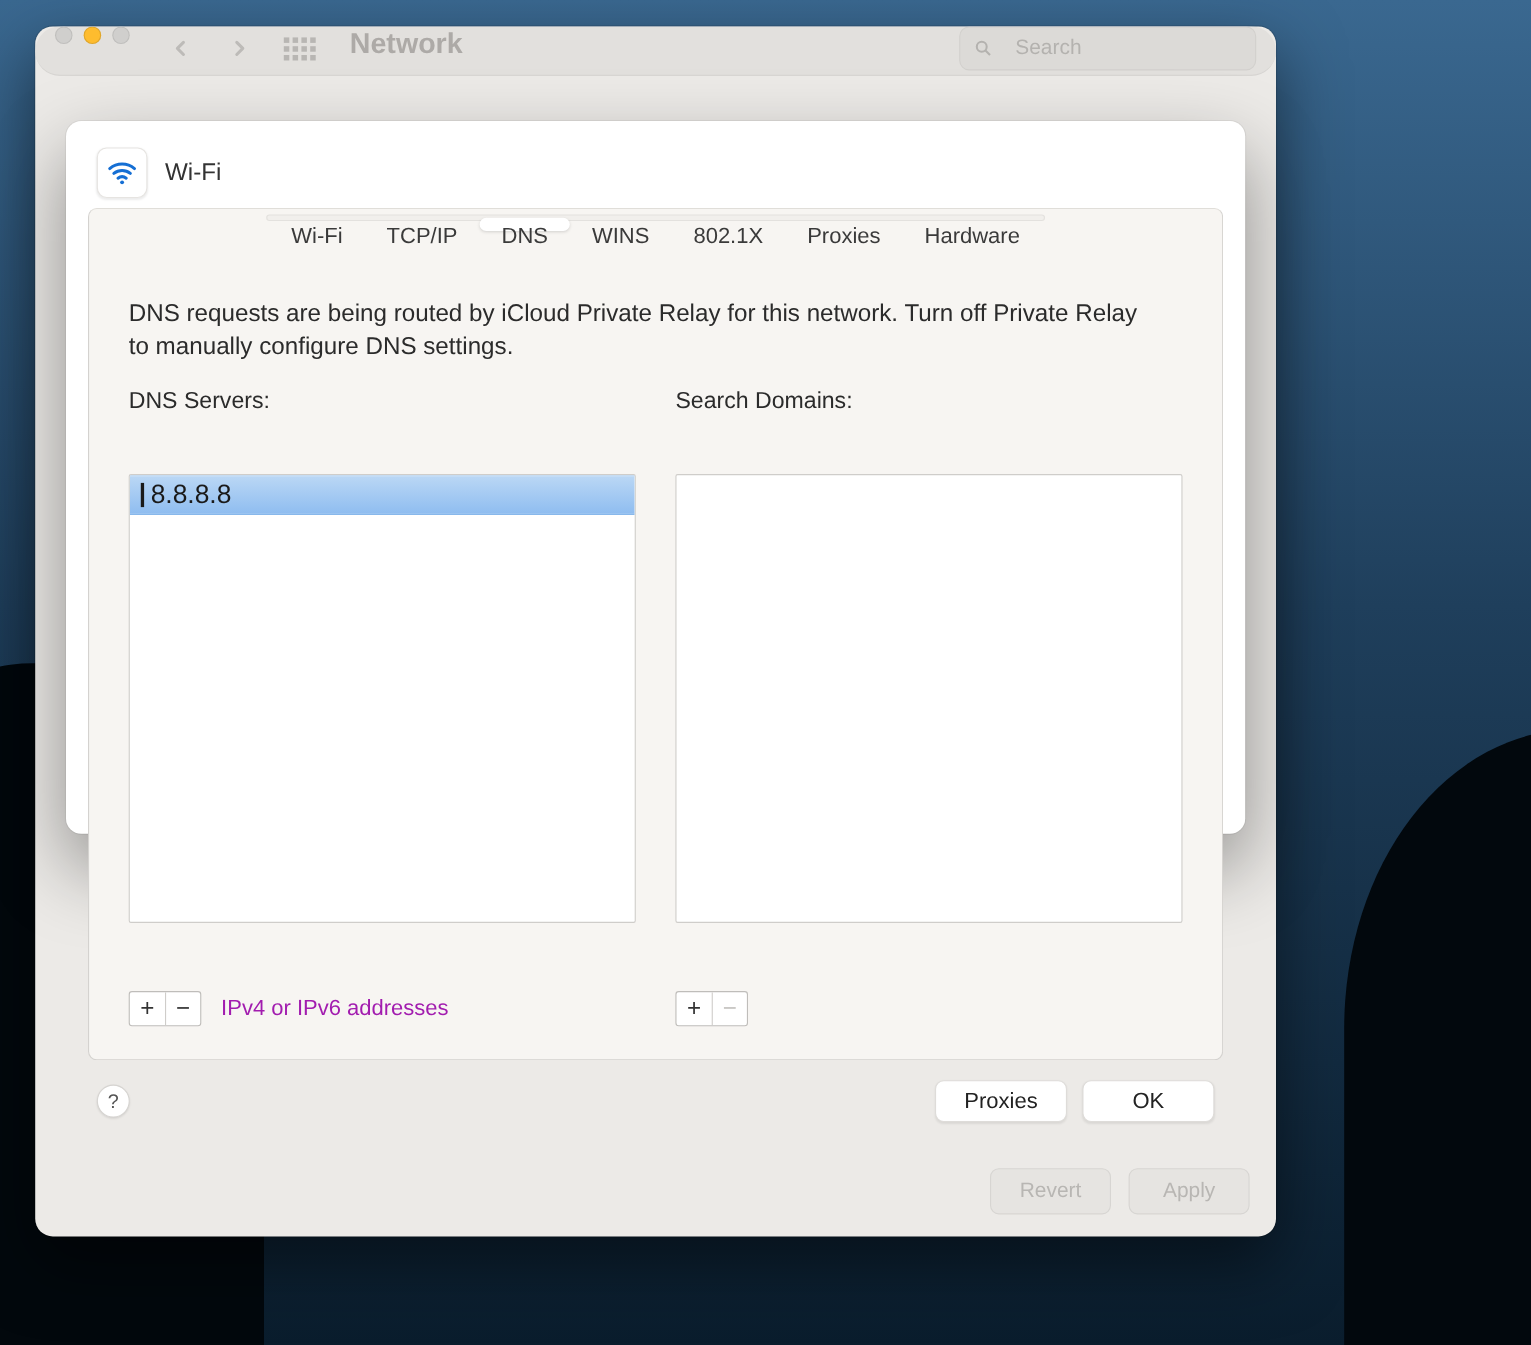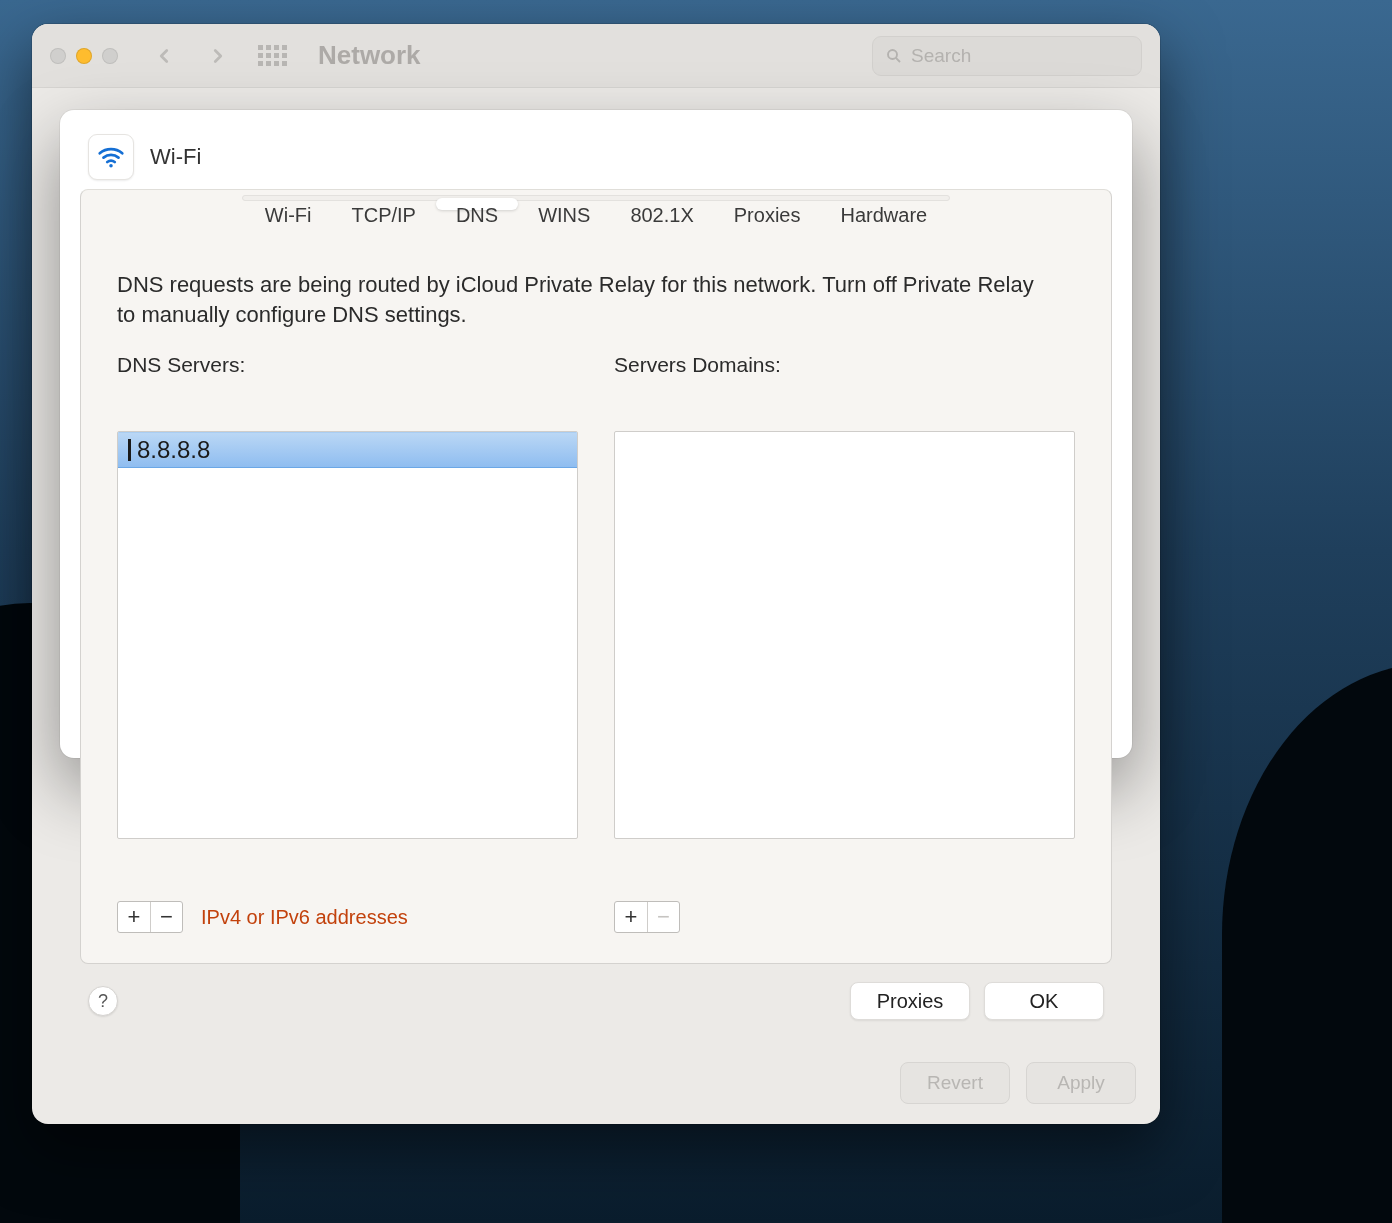--- a/index.html
+++ b/index.html
@@ -44,26 +44,26 @@
     position: absolute;
     left: 32px; top: 24px;
     width: 1128px; height: 1100px;
     background: var(--window-bg);
     border-radius: 16px;
     box-shadow: 0 25px 60px rgba(0,0,0,0.5), 0 0 0 1px rgba(0,0,0,0.12);
     overflow: hidden;
   }
   .titlebar {
     display: flex;
-    align-items: center;
-    height: 64px;
+    height: 45px;
     padding: 0 18px;
     gap: 10px;
     background: #e2e0dd;
     border-bottom: 1px solid #d6d4d1;
+    border-radius: 29px;
   }
   .traffic-lights { display: flex; gap: 10px; margin-right: 14px;}
   .traffic-lights span {
     width: 16px; height: 16px; border-radius: 50%;
     display: inline-block;
   }
   .tl-close { background: #d0cfcd; box-shadow: inset 0 0 0 1px rgba(0,0,0,0.08);}
   .tl-min   { background: #febc2e; box-shadow: inset 0 0 0 1px rgba(0,0,0,0.12);}
   .tl-max   { background: #d0cfcd; box-shadow: inset 0 0 0 1px rgba(0,0,0,0.08);}
 
@@ -87,21 +87,21 @@
     font-size: 26px; font-weight: 600; color: #adaaa7; margin-left: 14px;
     flex: 0 0 auto;
   }
   .titlebar-spacer { flex: 1; }
   .search-field {
     width: 270px; height: 40px;
     background: #dcdad7;
     border: 1px solid #d2d0cd;
     border-radius: 9px;
     display: flex; align-items: center;
-    padding: 0 12px; gap: 8px;
+    padding: 0 12px; gap: 20px;
     color: #b4b2af;
   }
   .search-field svg { width: 18px; height: 18px; }
   .search-field span { font-size: 19px; }
 
   .window-footer {
     position: absolute;
     right: 24px; bottom: 20px;
     display: flex; gap: 16px;
   }
@@ -239,21 +239,21 @@
     background: #fff;
   }
   .pm-btn {
     width: 32px; height: 30px;
     display:flex; align-items:center; justify-content:center;
     font-size: 22px; line-height: 1;
     color: #333;
   }
   .pm-btn.disabled { color: #c6c4c1; }
   .pm-btn + .pm-btn { border-left: 1px solid #cfcdca; }
-  .hint { font-size: 20px; color: #c2410c; }
+  .hint { font-size: 20px; color: #a21caf; }
 
   .sheet-footer {
     display:flex; align-items:center;
     padding: 18px 28px 22px 28px;
     gap: 14px;
   }
   .help-btn {
     width: 30px; height: 30px; border-radius: 50%;
     border: 1px solid #d6d4d1;
     background: #fff;
@@ -372,21 +372,21 @@
               </div>
               <div class="pm-btn">
                 <span>−</span>
               </div>
             </div>
             <div class="hint">IPv4 or IPv6 addresses</div>
           </div>
         </div>
 
         <div class="col">
-          <div class="col-label">Servers Domains:</div>
+          <div class="col-label">Search Domains:</div>
           <div class="listbox"></div>
           <div class="row-below">
             <div class="pm-group">
               <div class="pm-btn">
                 <span>+</span>
               </div>
               <div class="pm-btn disabled">
                 <span>−</span>
               </div>
             </div>

